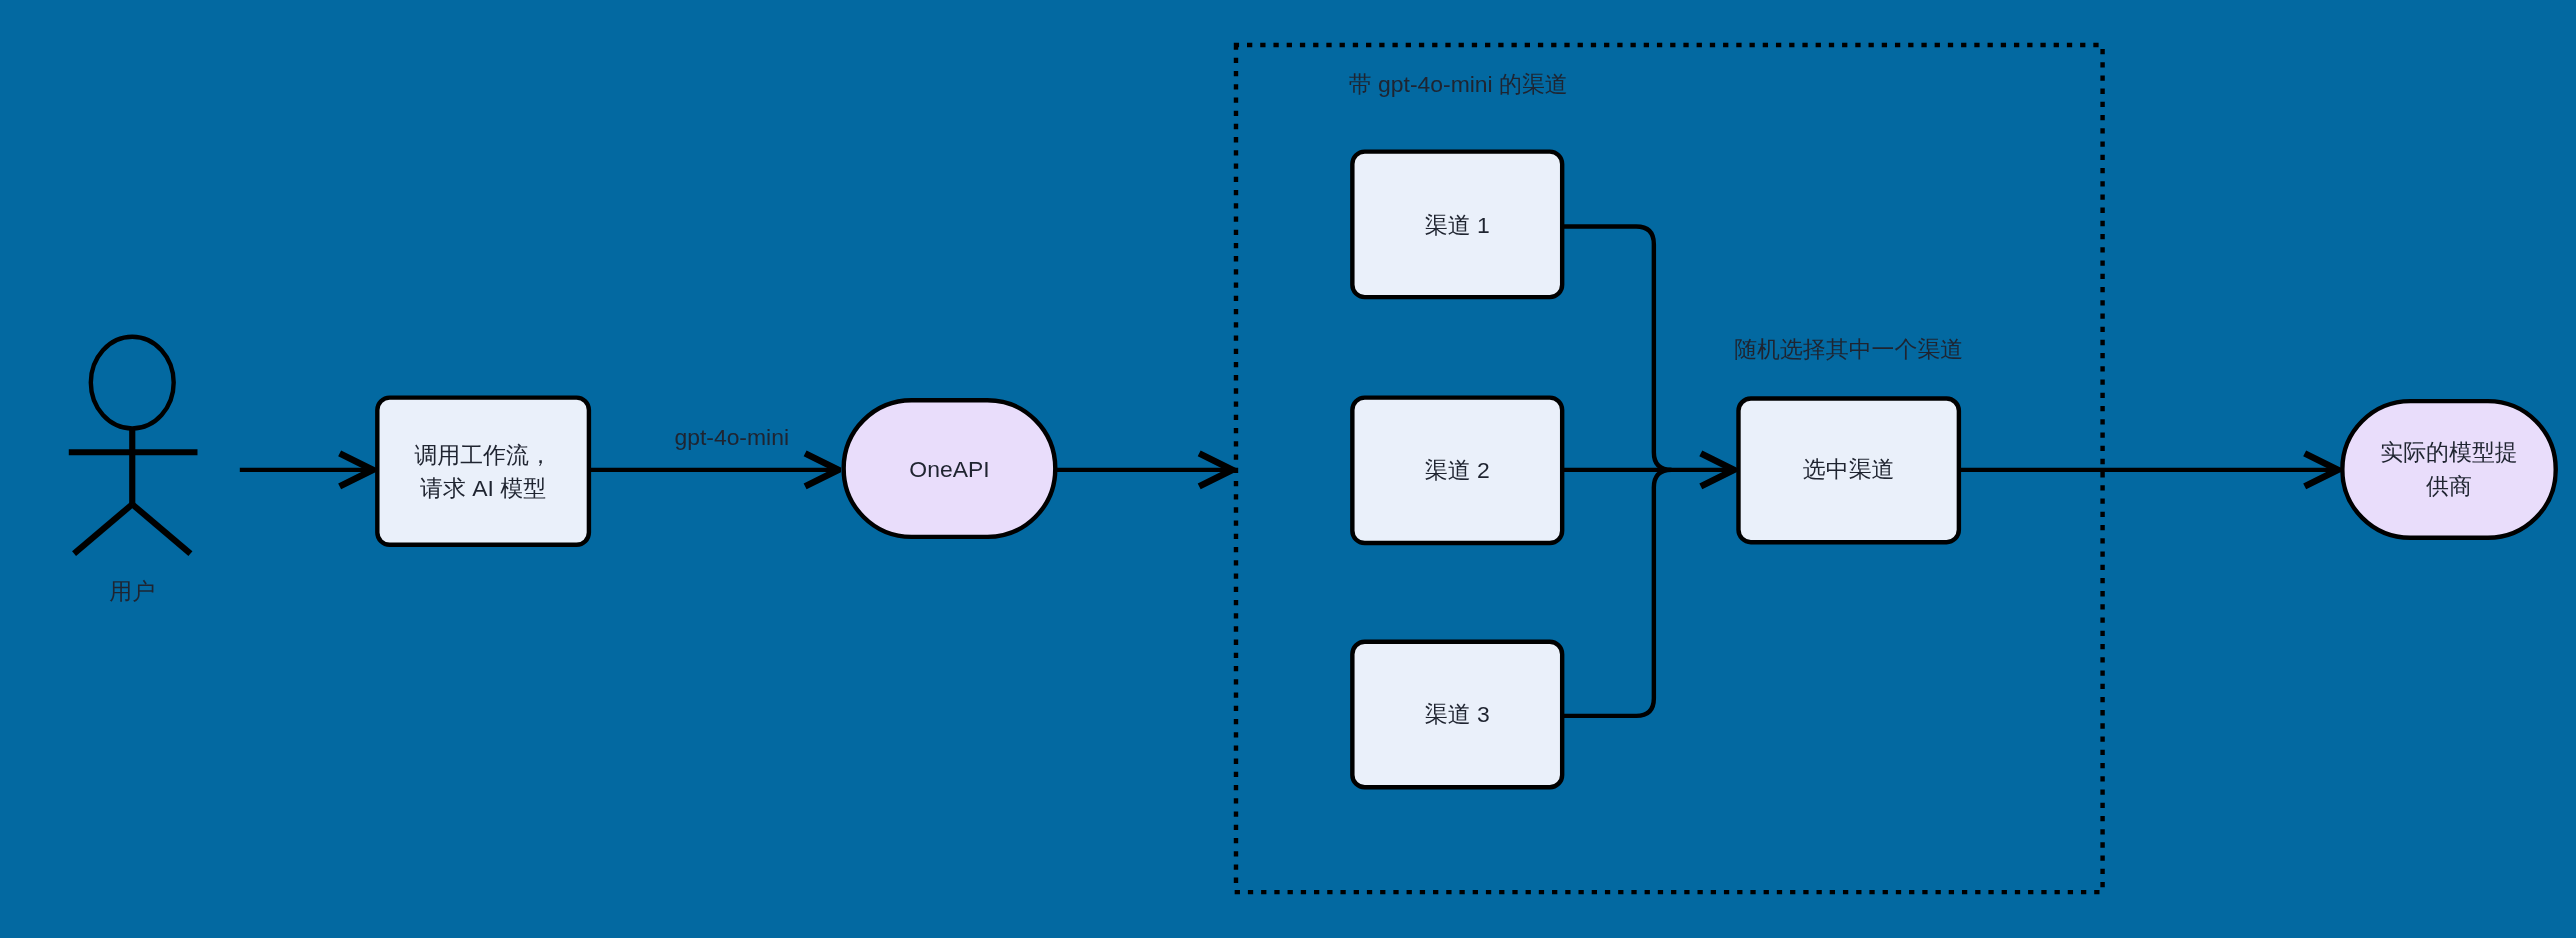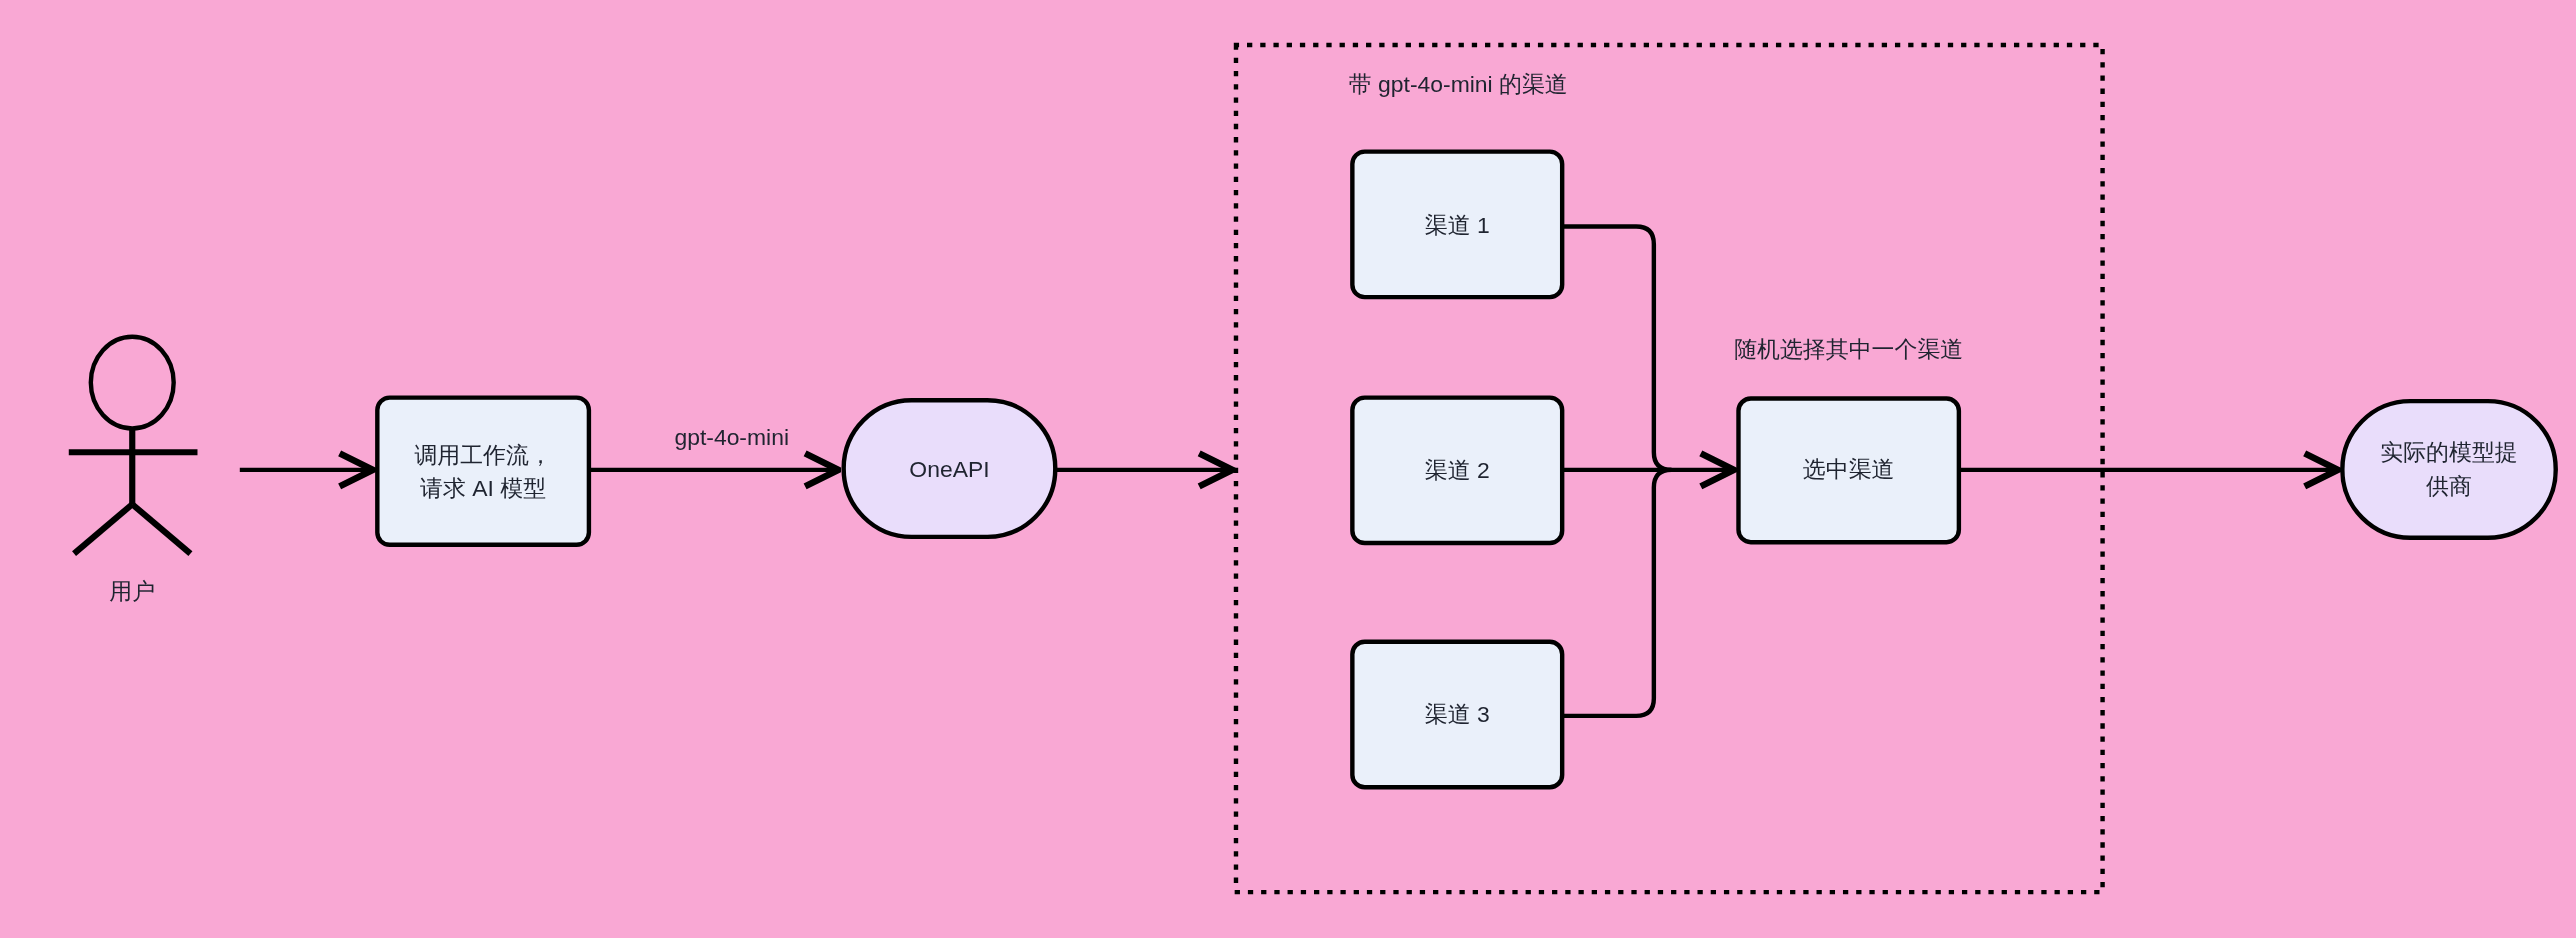--- a/index.html
+++ b/index.html
@@ -8,21 +8,21 @@
     padding: 0;
     background: #ffffff;
   }
   body {
     font-family: "Liberation Sans", "DejaVu Sans", sans-serif;
   }
   #canvas {
     position: relative;
     width: 2576px;
     height: 938px;
-    background: #f9a8d4;
+    background: #0369a1;
     overflow: hidden;
   }
   svg.layer {
     position: absolute;
     top: 0;
     left: 0;
     width: 2576px;
     height: 938px;
   }
   .node-text {

